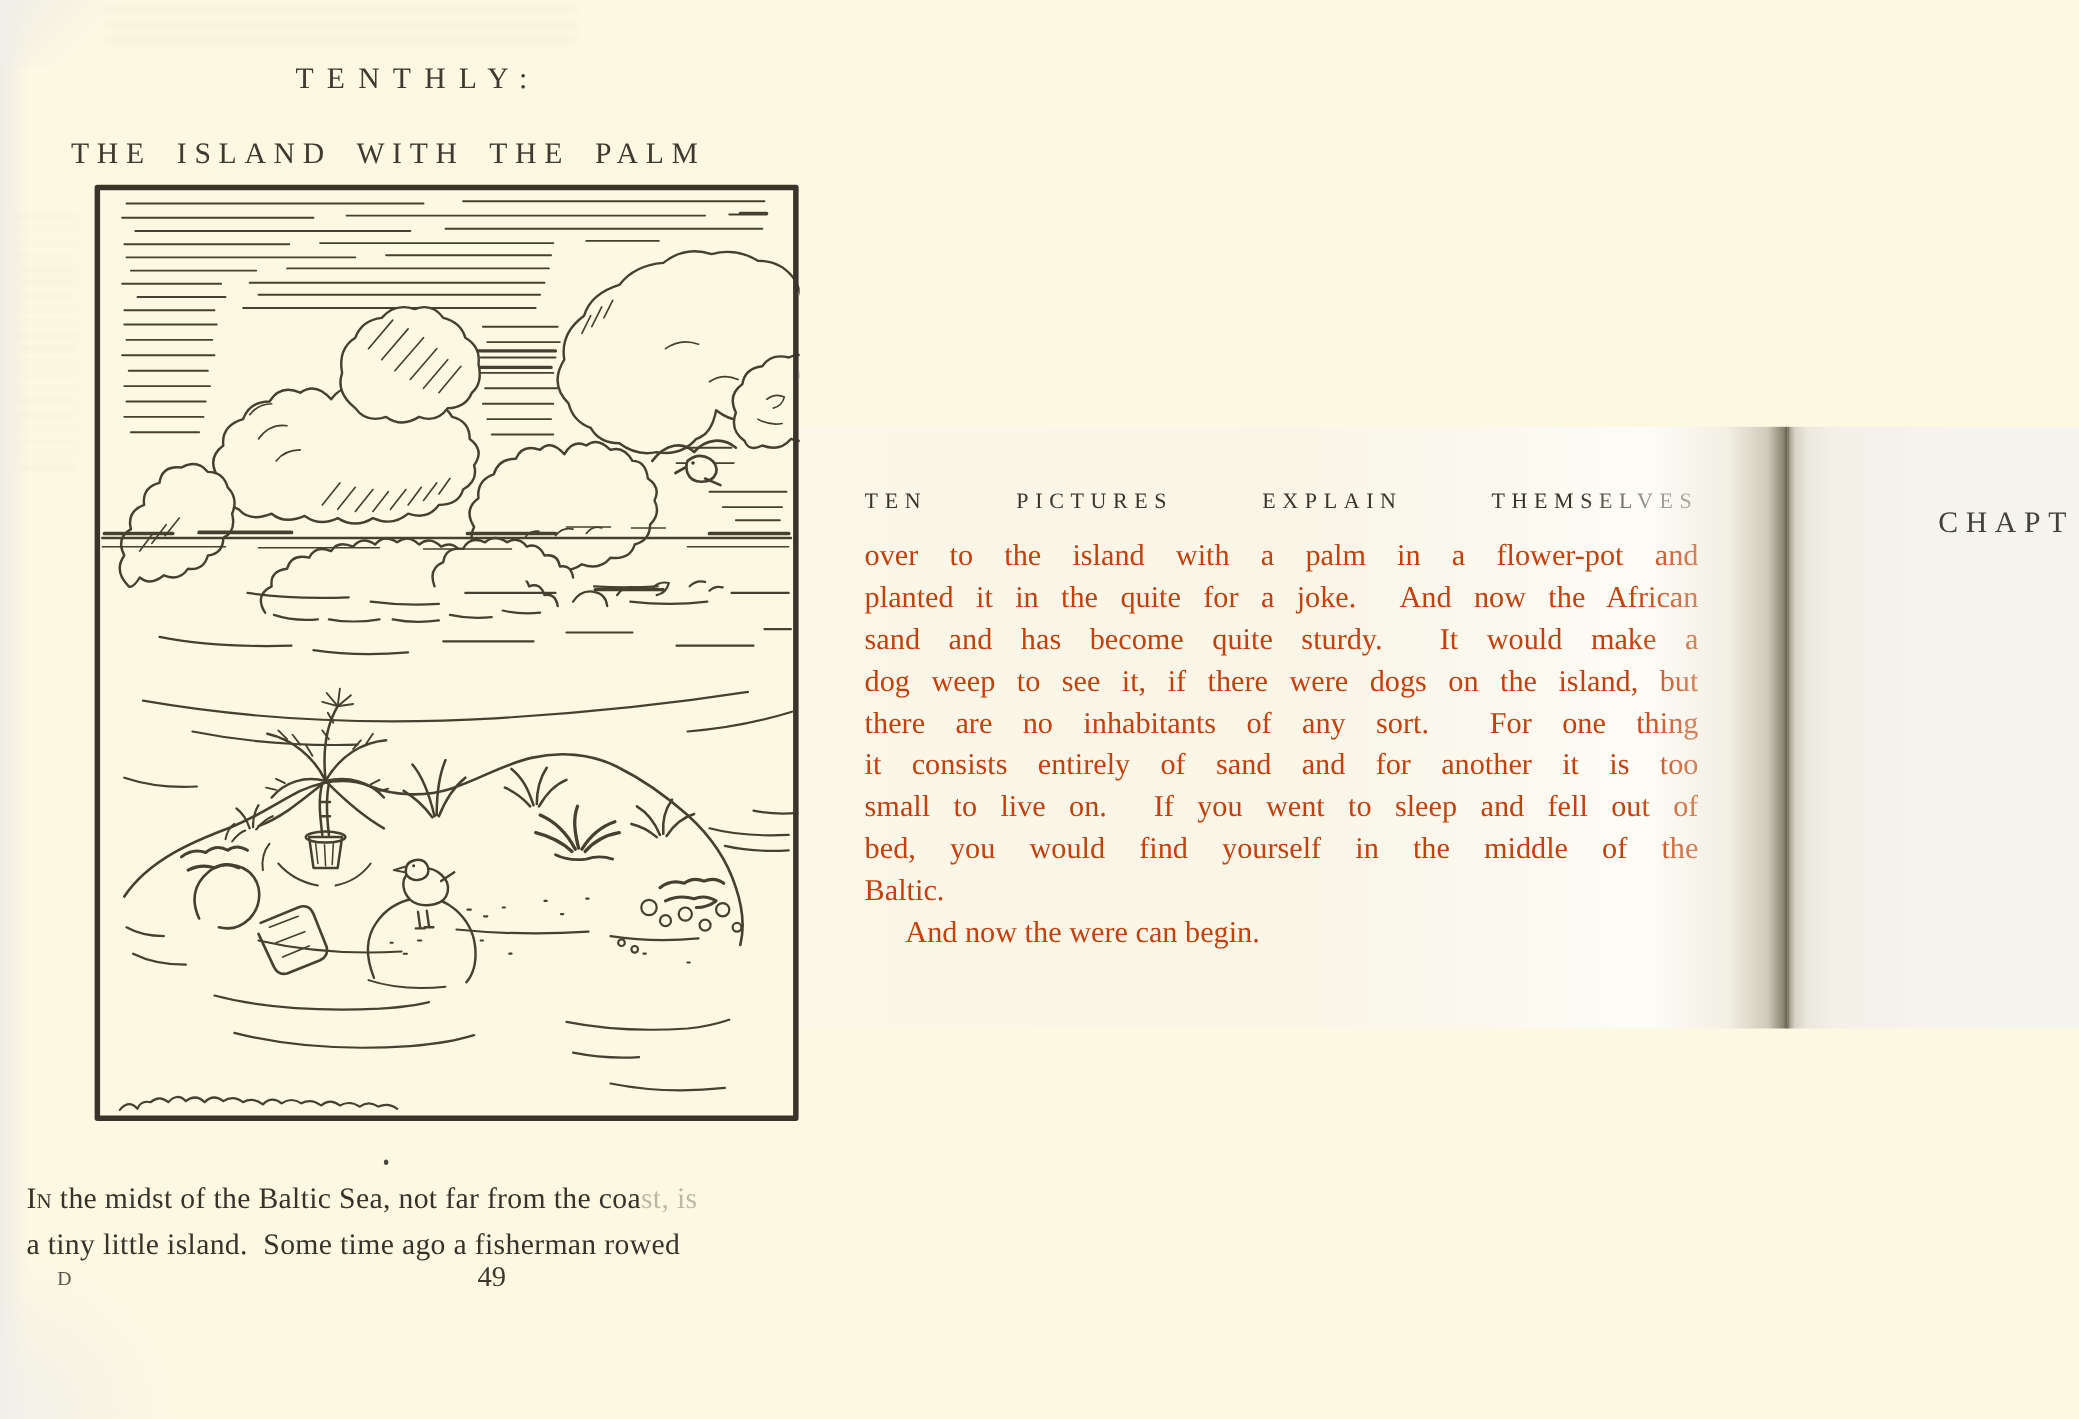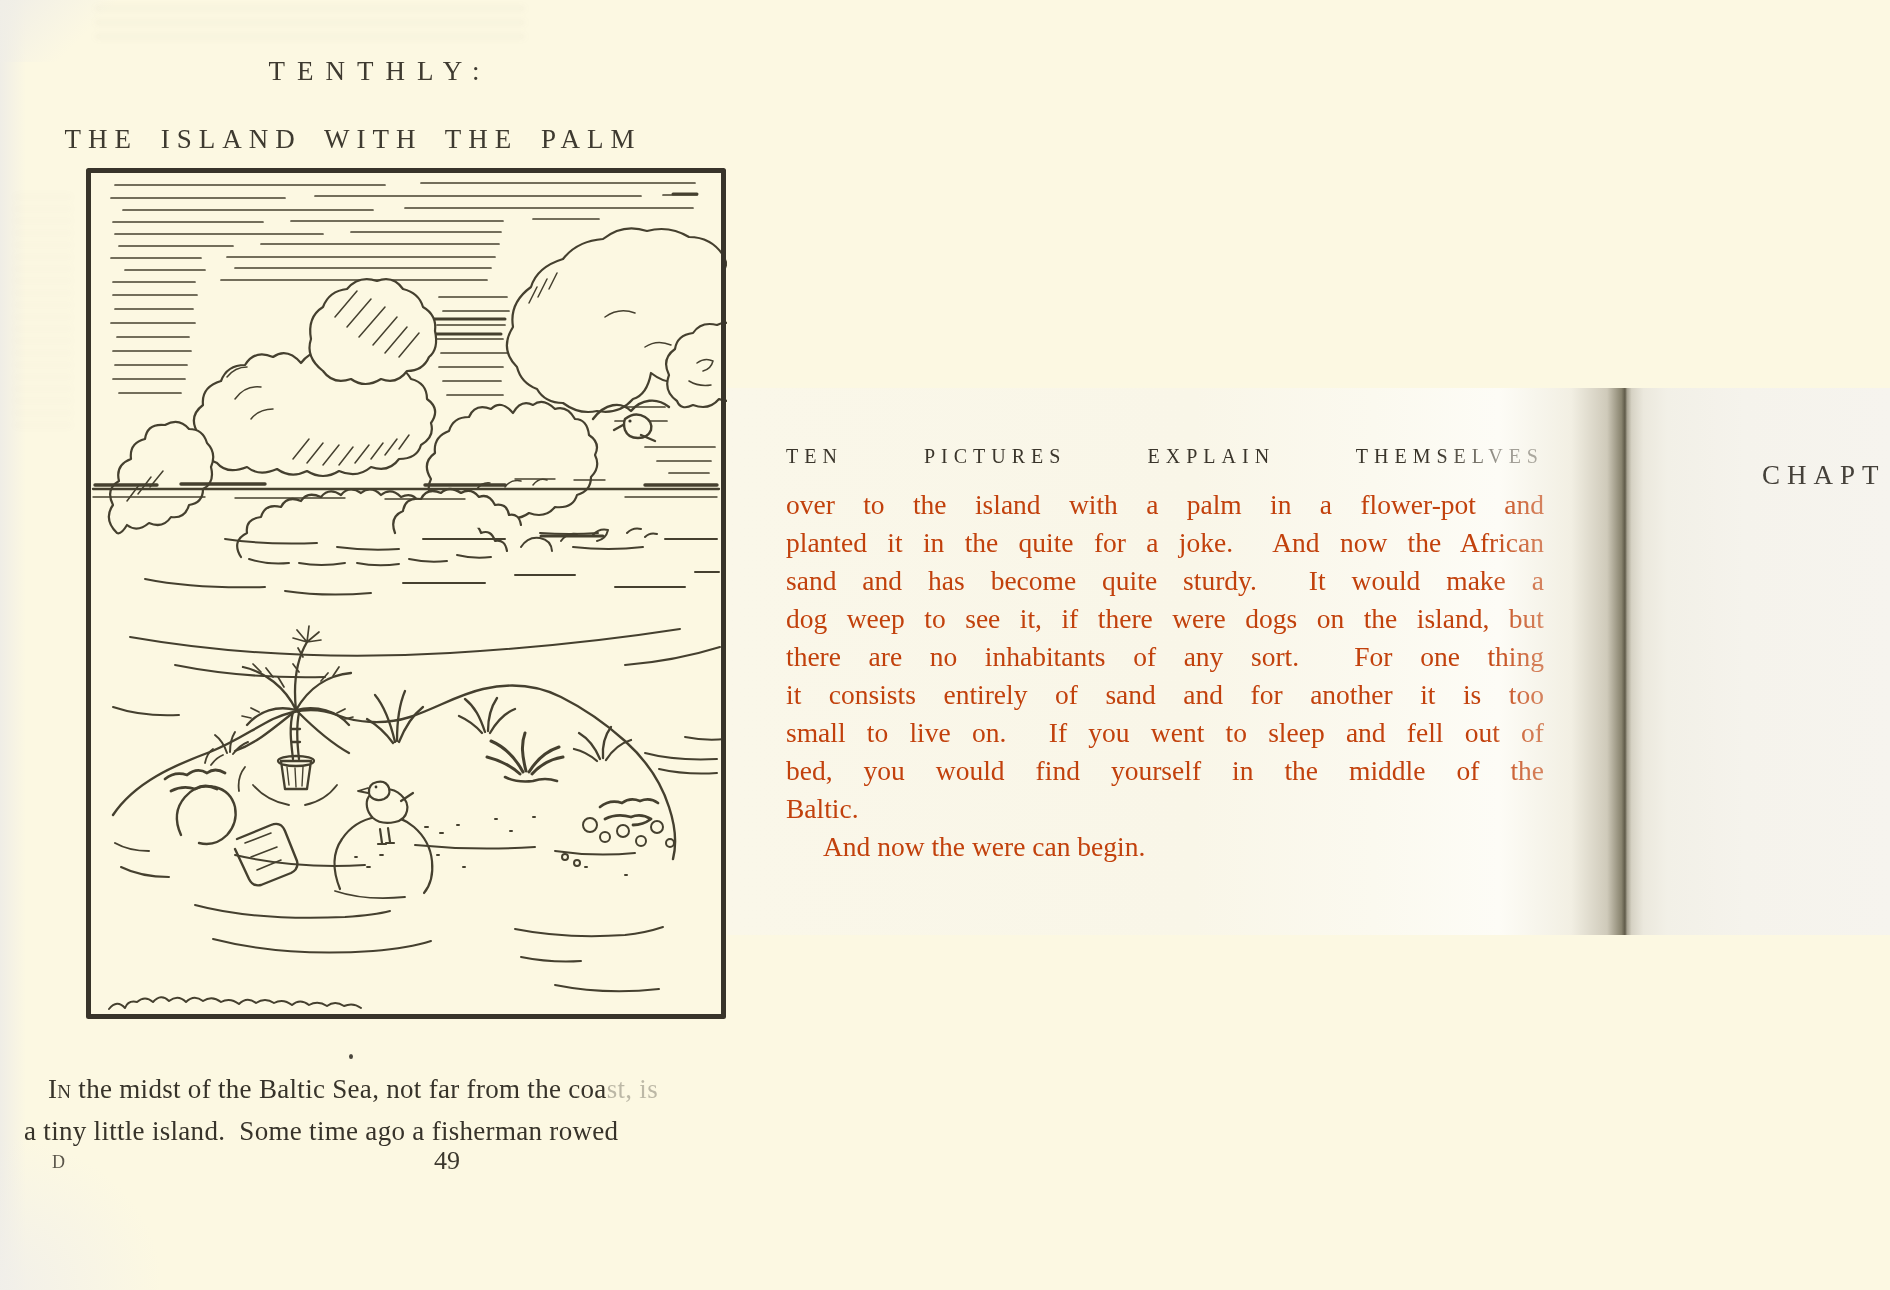--- a/index.html
+++ b/index.html
@@ -15,21 +15,21 @@
     position:absolute;text-align:center;color:#3e3a30;
     font-size:27px;white-space:pre-wrap;
   }
   #title1{left:60px;top:46px;width:640px;letter-spacing:12px;margin-top:10px;}
   #title2{left:33px;top:88px;width:640px;letter-spacing:7px;word-spacing:9px;margin-top:36px;}
   #illustration{left:85px;top:167px;width:642px;height:853px;}
   .caption{
     position:absolute;left:24px;font-size:27px;color:#37332a;
     white-space:pre-wrap;letter-spacing:.3px;
   }
-  #caption1{top:1074px;margin-left:24px;}
+  #caption1{top:1074px;}
   #caption2{top:1116px;}
   .lead-cap{font-variant:small-caps;}
   .fade-ink{opacity:.32;filter:blur(.4px);}
   #sig-d{left:52px;top:1152px;font-size:18px;color:#5a554a;}
   #pageno{left:360px;top:1146px;width:100px;text-align:right;font-size:26px;color:#3c382e;}
   
   #overlay{left:727px;top:388px;width:1163px;height:547px;}
   #mid-page{position:absolute;left:0;top:0;width:898px;height:100%;
     background:linear-gradient(90deg,#faf7e9 0%,#f9f6e8 52%,#fbf9ef 72%,#fdfcf6 86%,#f2efe3 94%,#cfcaba 98%,#89846f 99.6%,#5f5a49 100%);}
   #right-page{position:absolute;left:898px;top:0;width:265px;height:100%;

